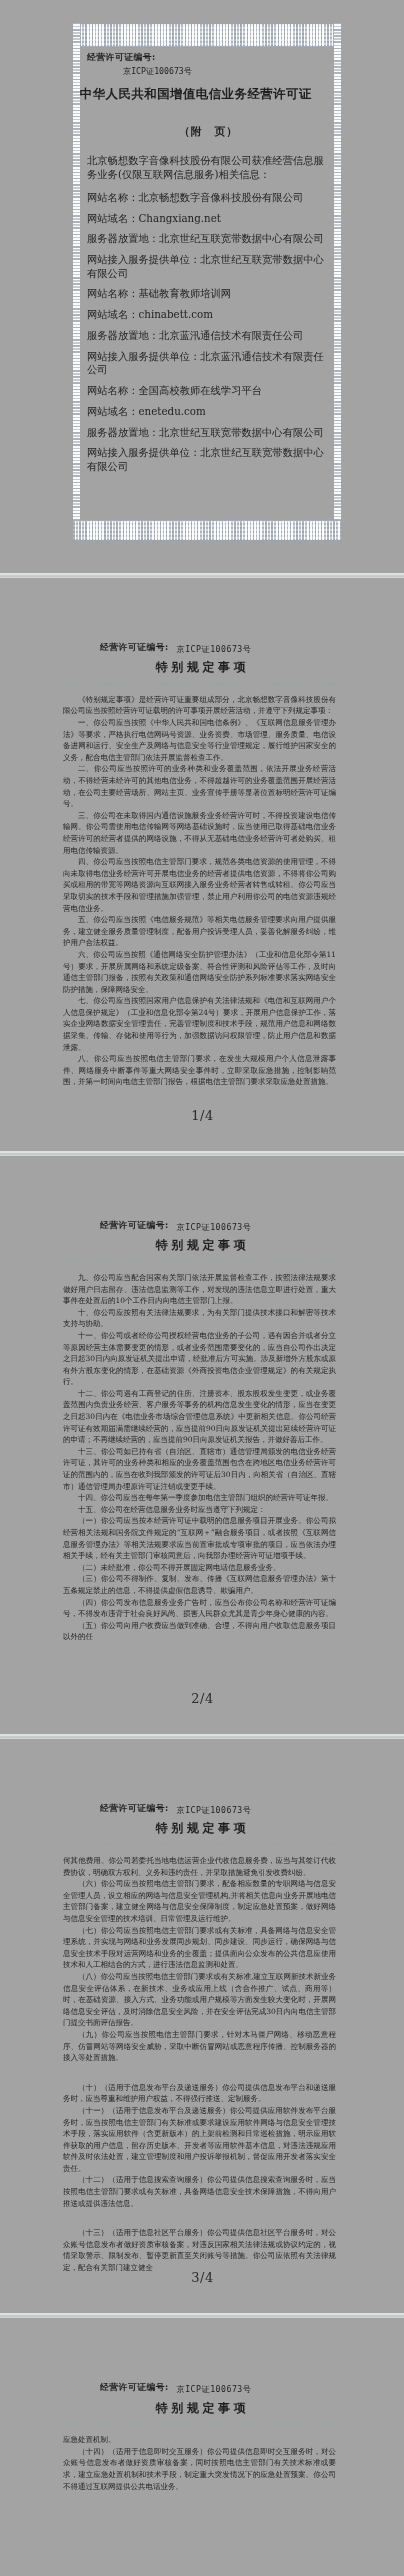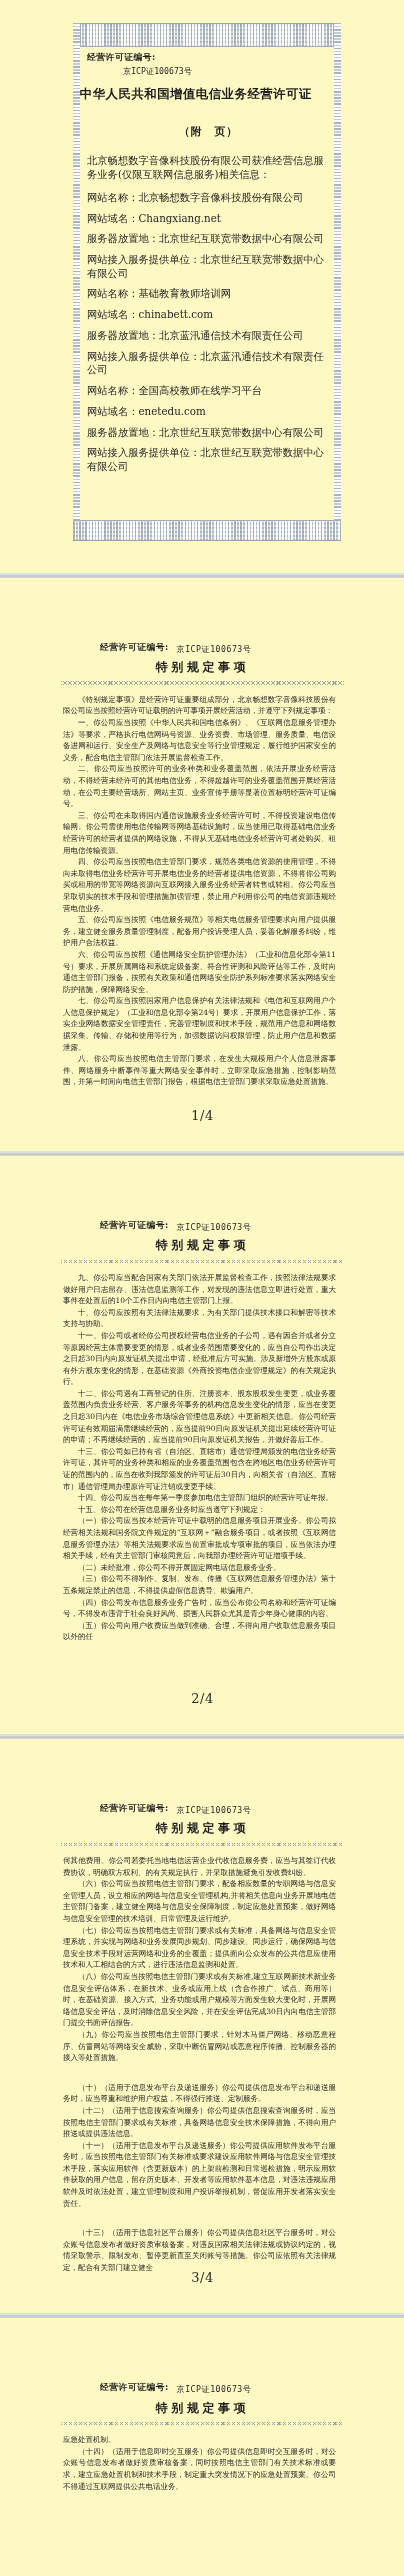--- a/index.html
+++ b/index.html
@@ -4,21 +4,21 @@
 <style>
   html,body{margin:0;padding:0;}
   body{
     width:405px;
     background:#ffffff;
     font-family:"DejaVu Serif","Liberation Serif",serif;
     color:#1e1e1e;
     -webkit-font-smoothing:antialiased;
   }
   .doc{width:405px;overflow:hidden;background:#fdfdfd;}
-  .page{position:relative;width:405px;background:#fef9c3;overflow:hidden;}
+  .page{position:relative;width:405px;background:#a3a3a3;overflow:hidden;}
   .page-1{height:573px;}
   .page-sp2{height:573px;}
   .page-sp3{height:578px;}
   .page-sp4{height:574px;}
   .page-sp5{height:558px;}
   .sep{
     height:4.1px;
     background:linear-gradient(#e7efec,#c9cdc9 35%,#c4c8c4 70%,#dedede);
     border-top:0.5px solid #d3e6e1;
   }
@@ -153,28 +153,28 @@
   <div class="sep"></div>
 
   <div class="page page-sp4">
     <div class="sp-head">
       <span>经营许可证编号:</span>
       <span class="sp-license-no">京ICP证100673号</span>
     </div>
     <div class="sp-title">特别规定事项</div>
     <div class="sp-divider"></div>
     <div class="sp-body">
-        <div class="sp-para cont">何其他费用。你公司若委托当地电信运营企业代收信息服务费，应当与其签订代收费协议，明确双方权利、的有关规定执行，并采取措施避免引发收费纠纷。</div>
+        <div class="sp-para cont">何其他费用。你公司若委托当地电信运营企业代收信息服务费，应当与其签订代收费协议，明确双方权利、义务和违约责任，并采取措施避免引发收费纠纷。</div>
         <div class="sp-para">（六）你公司应当按照电信主管部门要求，配备相应数量的专职网络与信息安全管理人员，设立相应的网络与信息安全管理机构,并将相关信息向业务开展地电信主管部门备案，建立健全网络与信息安全保障制度，制定应急处置预案，做好网络与信息安全管理的技术培训、日常管理及运行维护。</div>
         <div class="sp-para">（七）你公司应当按照电信主管部门要求或有关标准，具备网络与信息安全管理系统，并实现与网络和业务发展同步规划、同步建设、同步运行，确保网络与信息安全技术手段对运营网络和业务的全覆盖；提供面向公众发布的公共信息应使用技术和人工相结合的方式，进行违法信息监测和处置。</div>
         <div class="sp-para">（八）你公司应当按照电信主管部门要求或有关标准,建立互联网新技术新业务信息安全评估体系，在新技术、业务或应用上线（含合作推广、试点、商用等）时，在基础资源、接入方式、业务功能或用户规模等方面发生较大变化时，开展网络信息安全评估，及时消除信息安全风险，并在安全评估完成30日内向电信主管部门提交书面评估报告。</div>
         <div class="sp-para">（九）你公司应当按照电信主管部门要求，针对木马僵尸网络、移动恶意程序、仿冒网站等网络安全威胁，采取中断仿冒网站或恶意程序传播、控制服务器的接入等处置措施。</div>
         <div class="sp-para gap">（十）（适用于信息发布平台及递送服务）你公司提供信息发布平台和递送服务时，应当尊重和维护用户权益，不得强行推送、定制服务。</div>
+        <div class="sp-para">（十一）（适用于信息发布平台及递送服务）你公司提供应用软件发布平台服务时，应当按照电信主管部门有关标准或要求建设应用软件网络与信息安全管理技术手段，落实应用软件（含更新版本）的上架前检测和日常巡检措施，明示应用软件获取的用户信息，留存历史版本、开发者等应用软件基本信息，对违法违规应用软件及时依法处置，建立管理制度和用户投诉举报机制，督促应用开发者落实安全责任。</div>
         <div class="sp-para">（十二）（适用于信息搜索查询服务）你公司提供信息搜索查询服务时，应当按照电信主管部门要求或有关标准，具备网络信息安全技术保障措施，不得向用户推送或提供违法信息。</div>
-        <div class="sp-para">（十一）（适用于信息发布平台及递送服务）你公司提供应用软件发布平台服务时，应当按照电信主管部门有关标准或要求建设应用软件网络与信息安全管理技术手段，落实应用软件（含更新版本）的上架前检测和日常巡检措施，明示应用软件获取的用户信息，留存历史版本、开发者等应用软件基本信息，对违法违规应用软件及时依法处置，建立管理制度和用户投诉举报机制，督促应用开发者落实安全责任。</div>
         <div class="sp-para gap">（十三）（适用于信息社区平台服务）你公司提供信息社区平台服务时，对公众账号信息发布者做好资质审核备案，对违反国家相关法律法规或协议约定的，视情采取警示、限制发布、暂停更新直至关闭账号等措施。你公司应依照有关法律规定，配合有关部门建立健全</div>
       </div>
     <div class="sp-footer">3/4</div>
   </div>
 
   <div class="sep"></div>
 
   <div class="page page-sp5">
     <div class="sp-head">
       <span>经营许可证编号:</span>

